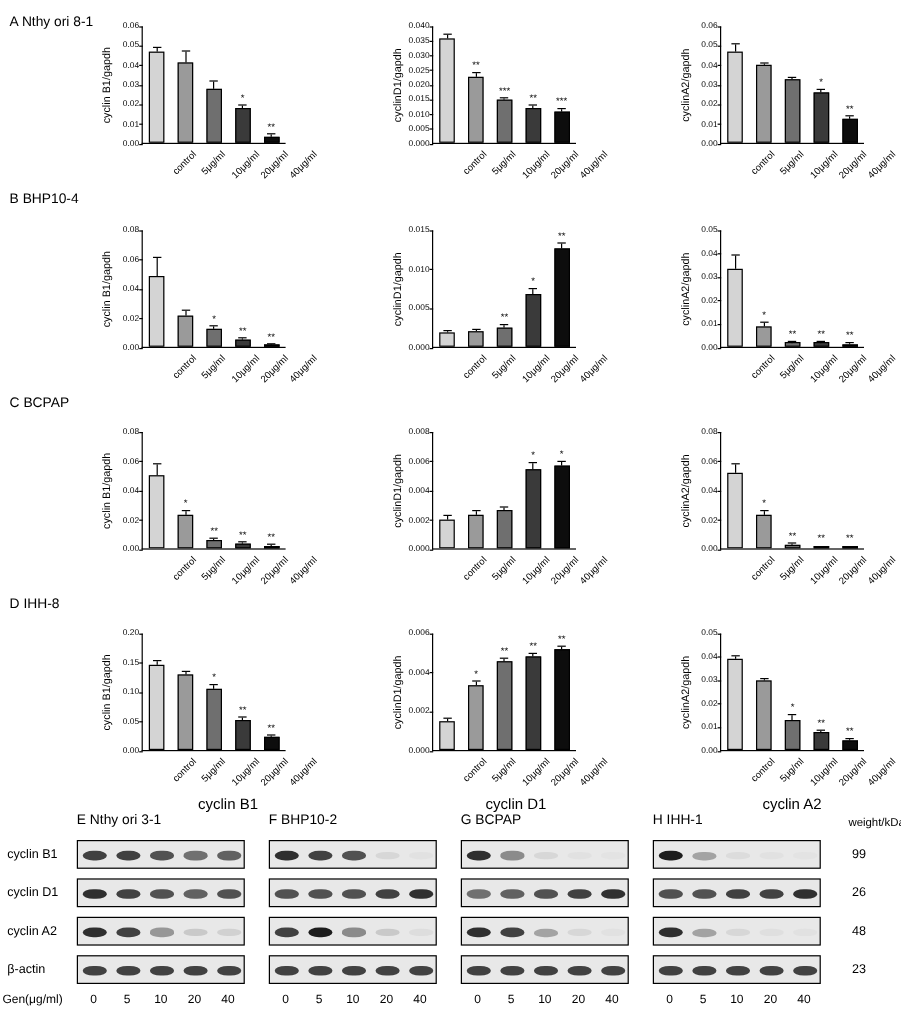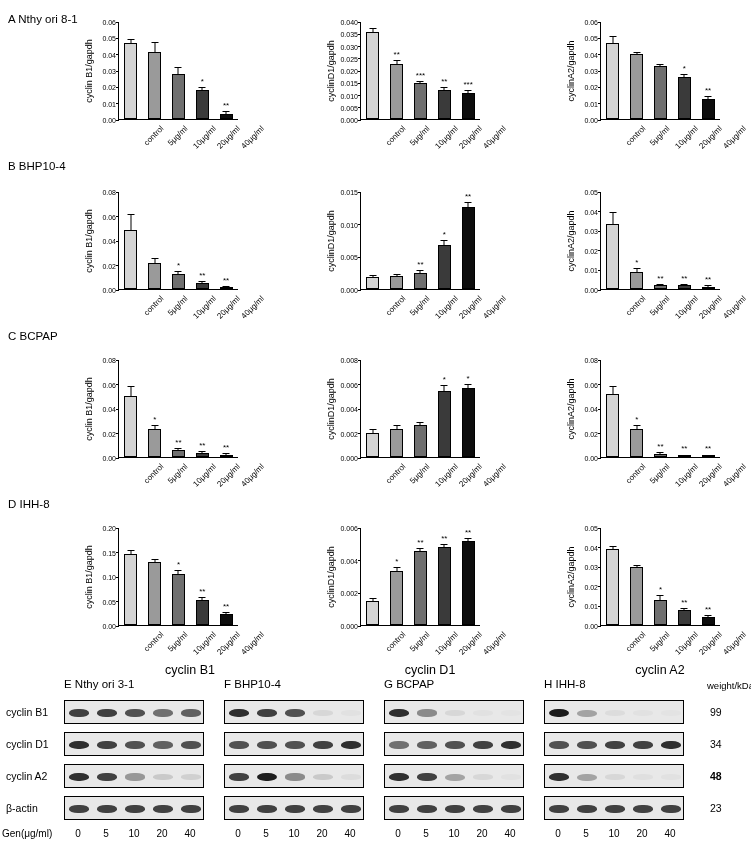--- a/index.html
+++ b/index.html
@@ -645,30 +645,30 @@
       <div class="xlab" style="left: 17.28px; top: 102px;">control</div>
       <div class="xlab" style="left: 41.28px; top: 102px;">5μg/ml</div>
       <div class="xlab" style="left: 65.28px; top: 102px;">10μg/ml</div>
       <div class="xlab" style="left: 89.28px; top: 102px;">20μg/ml</div>
       <div class="xlab" style="left: 113.28px; top: 102px;">40μg/ml</div>
     </div>
     <div class="bottom-title" style="left: 190px; top: 663px; transform: translateX(-50%);">cyclin B1</div>
     <div class="bottom-title" style="left: 430px; top: 663px; transform: translateX(-50%);">cyclin D1</div>
     <div class="bottom-title" style="left: 660px; top: 663px; transform: translateX(-50%);">cyclin A2</div>
     <div class="wb-label" style="left: 64px; top: 678px; font-size: 11.5px;">E   Nthy ori 3-1</div>
-    <div class="wb-label" style="left: 224px; top: 678px; font-size: 11.5px;">F  BHP10-4</div>
+    <div class="wb-label" style="left: 224px; top: 678px; font-size: 11.5px;">F  BHP10-2</div>
     <div class="wb-label" style="left: 384px; top: 678px; font-size: 11.5px;">G  BCPAP</div>
-    <div class="wb-label" style="left: 544px; top: 678px; font-size: 11.5px;">H  IHH-8</div>
+    <div class="wb-label" style="left: 544px; top: 678px; font-size: 11.5px;">H  IHH-1</div>
     <div class="wt-label" style="left: 692px; top: 680px; margin-left: 15px;">weight/kDa</div>
     <div class="wb-label" style="left: 6px; top: 706px;">cyclin B1</div>
     <div class="kda" style="left: 710px; top: 706px;">99</div>
     <div class="wb-label" style="left: 6px; top: 738px;">cyclin D1</div>
-    <div class="kda" style="left: 710px; top: 738px;">34</div>
+    <div class="kda" style="left: 710px; top: 738px;">26</div>
     <div class="wb-label" style="left: 6px; top: 770px;">cyclin A2</div>
-    <div class="kda" style="left: 710px; top: 770px; font-weight: bold;">48</div>
+    <div class="kda" style="left: 710px; top: 770px;">48</div>
     <div class="wb-label" style="left: 6px; top: 802px;">β-actin</div>
     <div class="kda" style="left: 710px; top: 802px;">23</div>
     <div class="wb-box" style="left: 64px; top: 700px; width: 140px; height: 24px;">
       <div class="band" style="left: 4.2px; width: 19.6px; height: 8.4px; top: 7.8px; background: rgb(44, 44, 44); opacity: 0.8875;"></div>
       <div class="band" style="left: 32.2px; width: 19.6px; height: 8.4px; top: 7.8px; background: rgb(44, 44, 44); opacity: 0.8875;"></div>
       <div class="band" style="left: 60.2px; width: 19.6px; height: 8.2px; top: 7.9px; background: rgb(55, 55, 55); opacity: 0.85;"></div>
       <div class="band" style="left: 88.2px; width: 19.6px; height: 7.8px; top: 8.1px; background: rgb(78, 78, 78); opacity: 0.775;"></div>
       <div class="band" style="left: 116.2px; width: 19.6px; height: 8px; top: 8px; background: rgb(66, 66, 66); opacity: 0.8125;"></div>
     </div>
     <div class="wb-box" style="left: 64px; top: 732px; width: 140px; height: 24px;">

